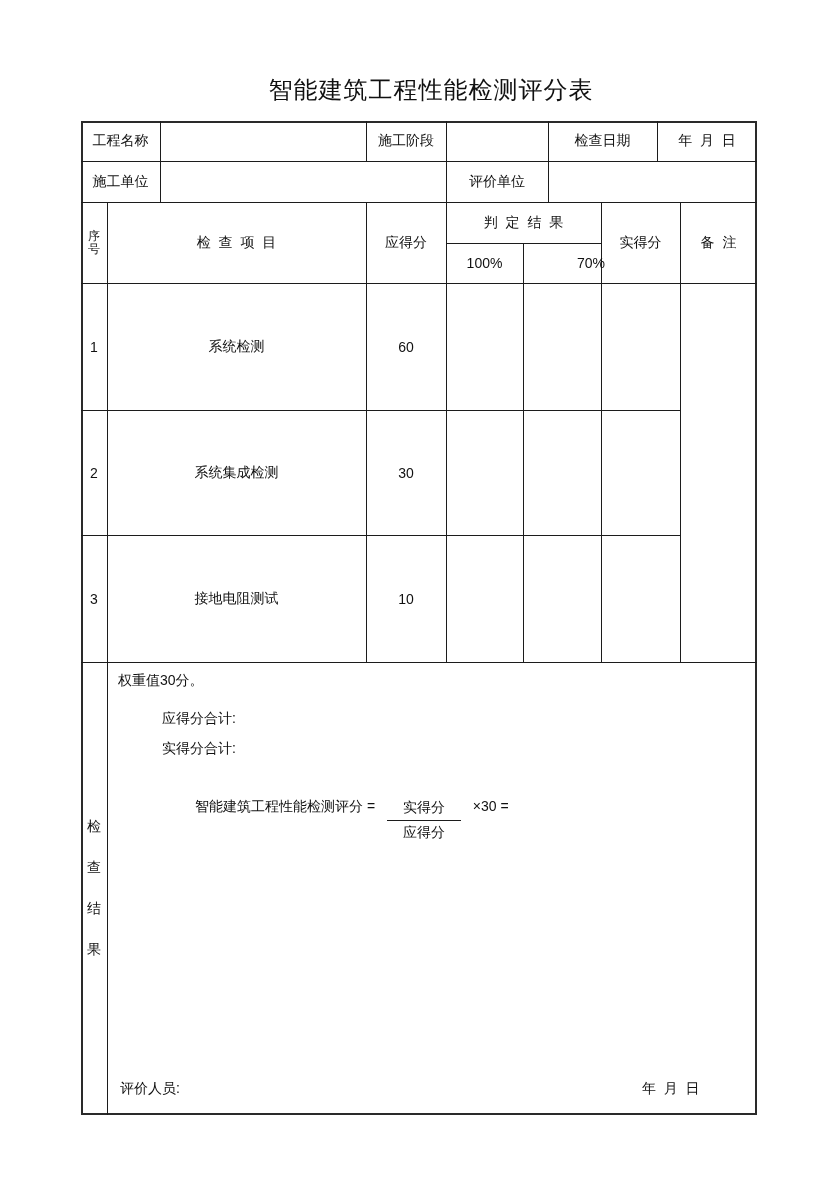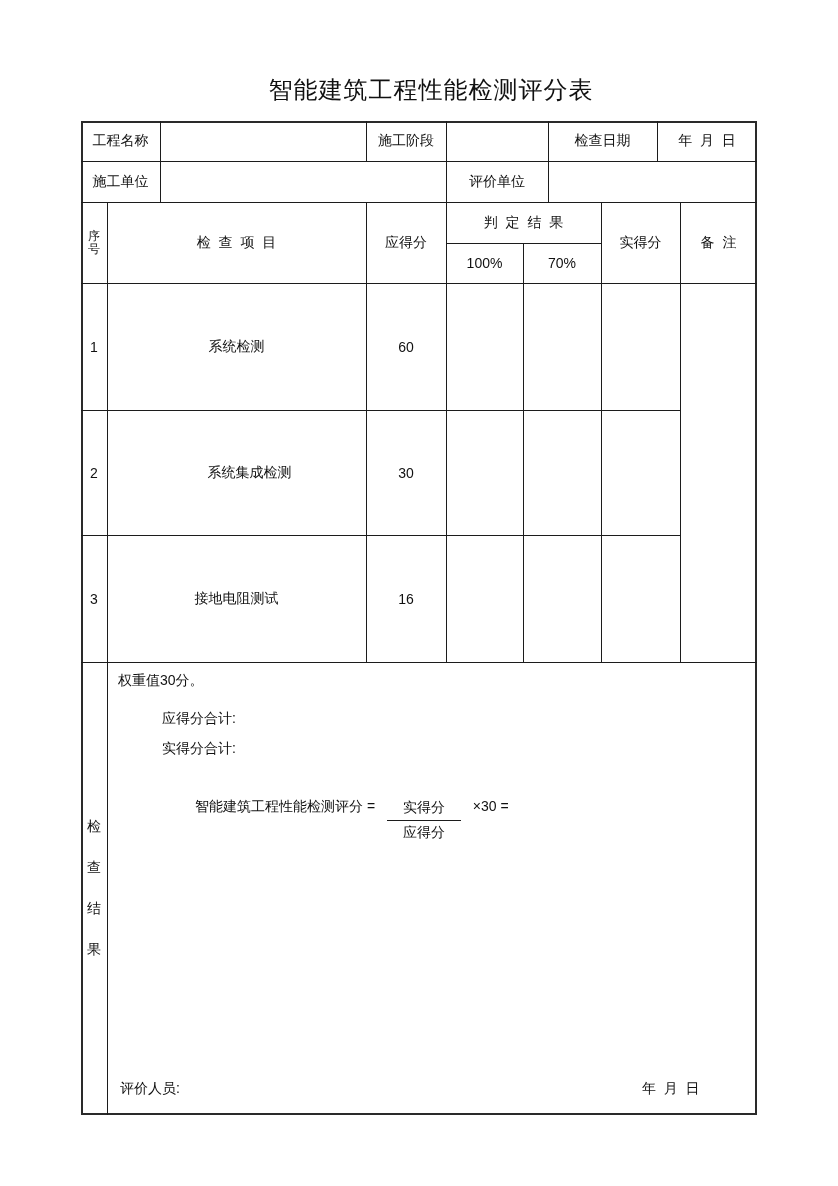--- a/index.html
+++ b/index.html
@@ -77,41 +77,41 @@
   <div class="cell" style="left:548px;top:161px;width:209px;height:41px;"></div>
 
   <div class="cell vstack seq-hdr" style="left:81px;top:202px;width:26px;height:81px;">
     <span>序</span>
     <span>号</span>
   </div>
   <div class="cell" style="left:107px;top:202px;width:259px;height:81px;">检  查  项  目</div>
   <div class="cell" style="left:366px;top:202px;width:80px;height:81px;">应得分</div>
   <div class="cell" style="left:446px;top:202px;width:155px;height:41px;">判  定  结  果</div>
   <div class="cell" style="left:446px;top:243px;width:77px;height:40px;">100%</div>
-  <div class="cell" style="left:523px;top:243px;width:78px;height:40px;">70%</div>
+  <div class="cell" style="left:552px;top:243px;width:78px;height:40px;">70%</div>
   <div class="cell" style="left:601px;top:202px;width:79px;height:81px;">实得分</div>
   <div class="cell" style="left:680px;top:202px;width:77px;height:81px;">备  注</div>
 
   <div class="cell" style="left:81px;top:283px;width:26px;height:127px;">1</div>
   <div class="cell" style="left:107px;top:283px;width:259px;height:127px;text-align:right;">系统检测</div>
   <div class="cell" style="left:366px;top:283px;width:80px;height:127px;">60</div>
   <div class="cell" style="left:446px;top:283px;width:77px;height:127px;"></div>
   <div class="cell" style="left:523px;top:283px;width:78px;height:127px;"></div>
   <div class="cell" style="left:601px;top:283px;width:79px;height:127px;"></div>
 
   <div class="cell" style="left:81px;top:410px;width:26px;height:125px;">2</div>
-  <div class="cell" style="left:120px;top:410px;width:259px;height:125px;">系统集成检测</div>
+  <div class="cell" style="left:107px;top:410px;width:259px;height:125px;">系统集成检测</div>
   <div class="cell" style="left:366px;top:410px;width:80px;height:125px;">30</div>
   <div class="cell" style="left:446px;top:410px;width:77px;height:125px;"></div>
   <div class="cell" style="left:523px;top:410px;width:78px;height:125px;"></div>
   <div class="cell" style="left:601px;top:410px;width:79px;height:125px;"></div>
 
   <div class="cell" style="left:81px;top:535px;width:26px;height:127px;">3</div>
   <div class="cell" style="left:107px;top:535px;width:259px;height:127px;">接地电阻测试</div>
-  <div class="cell" style="left:366px;top:535px;width:80px;height:127px;">16</div>
+  <div class="cell" style="left:366px;top:535px;width:80px;height:127px;">10</div>
   <div class="cell" style="left:446px;top:535px;width:77px;height:127px;"></div>
   <div class="cell" style="left:523px;top:535px;width:78px;height:127px;"></div>
   <div class="cell" style="left:601px;top:535px;width:79px;height:127px;"></div>
 
   <div class="cell" style="left:680px;top:283px;width:77px;height:379px;"></div>
 
   <div class="cell vstack result-label" style="left:81px;top:662px;width:26px;height:453px;">
     <span>检</span>
     <span>查</span>
     <span>结</span>

